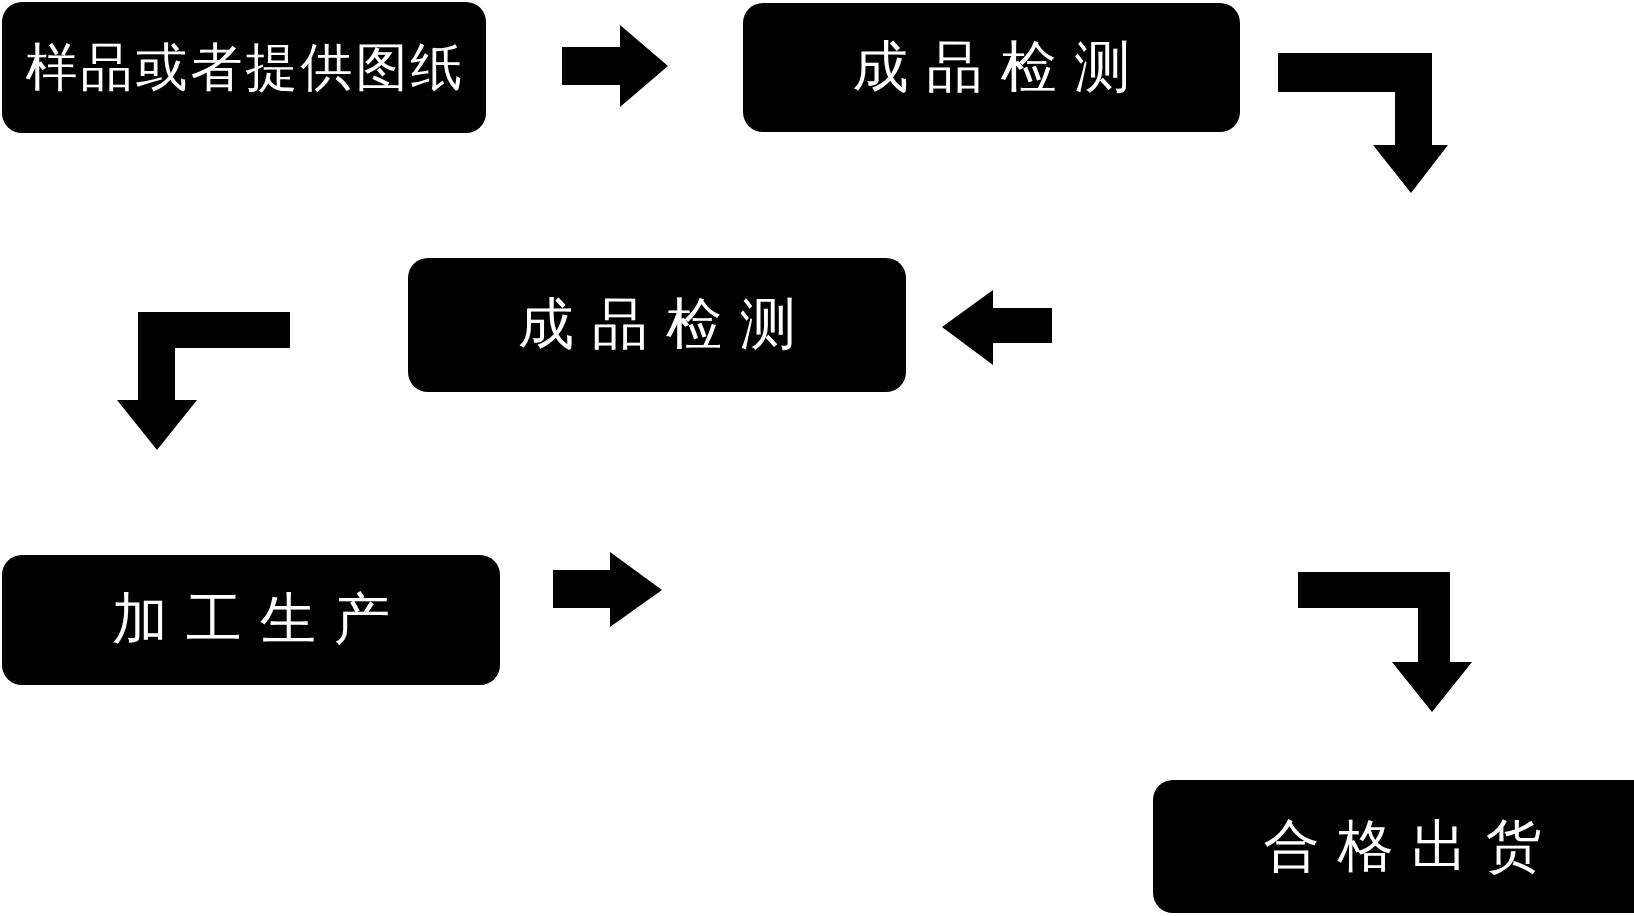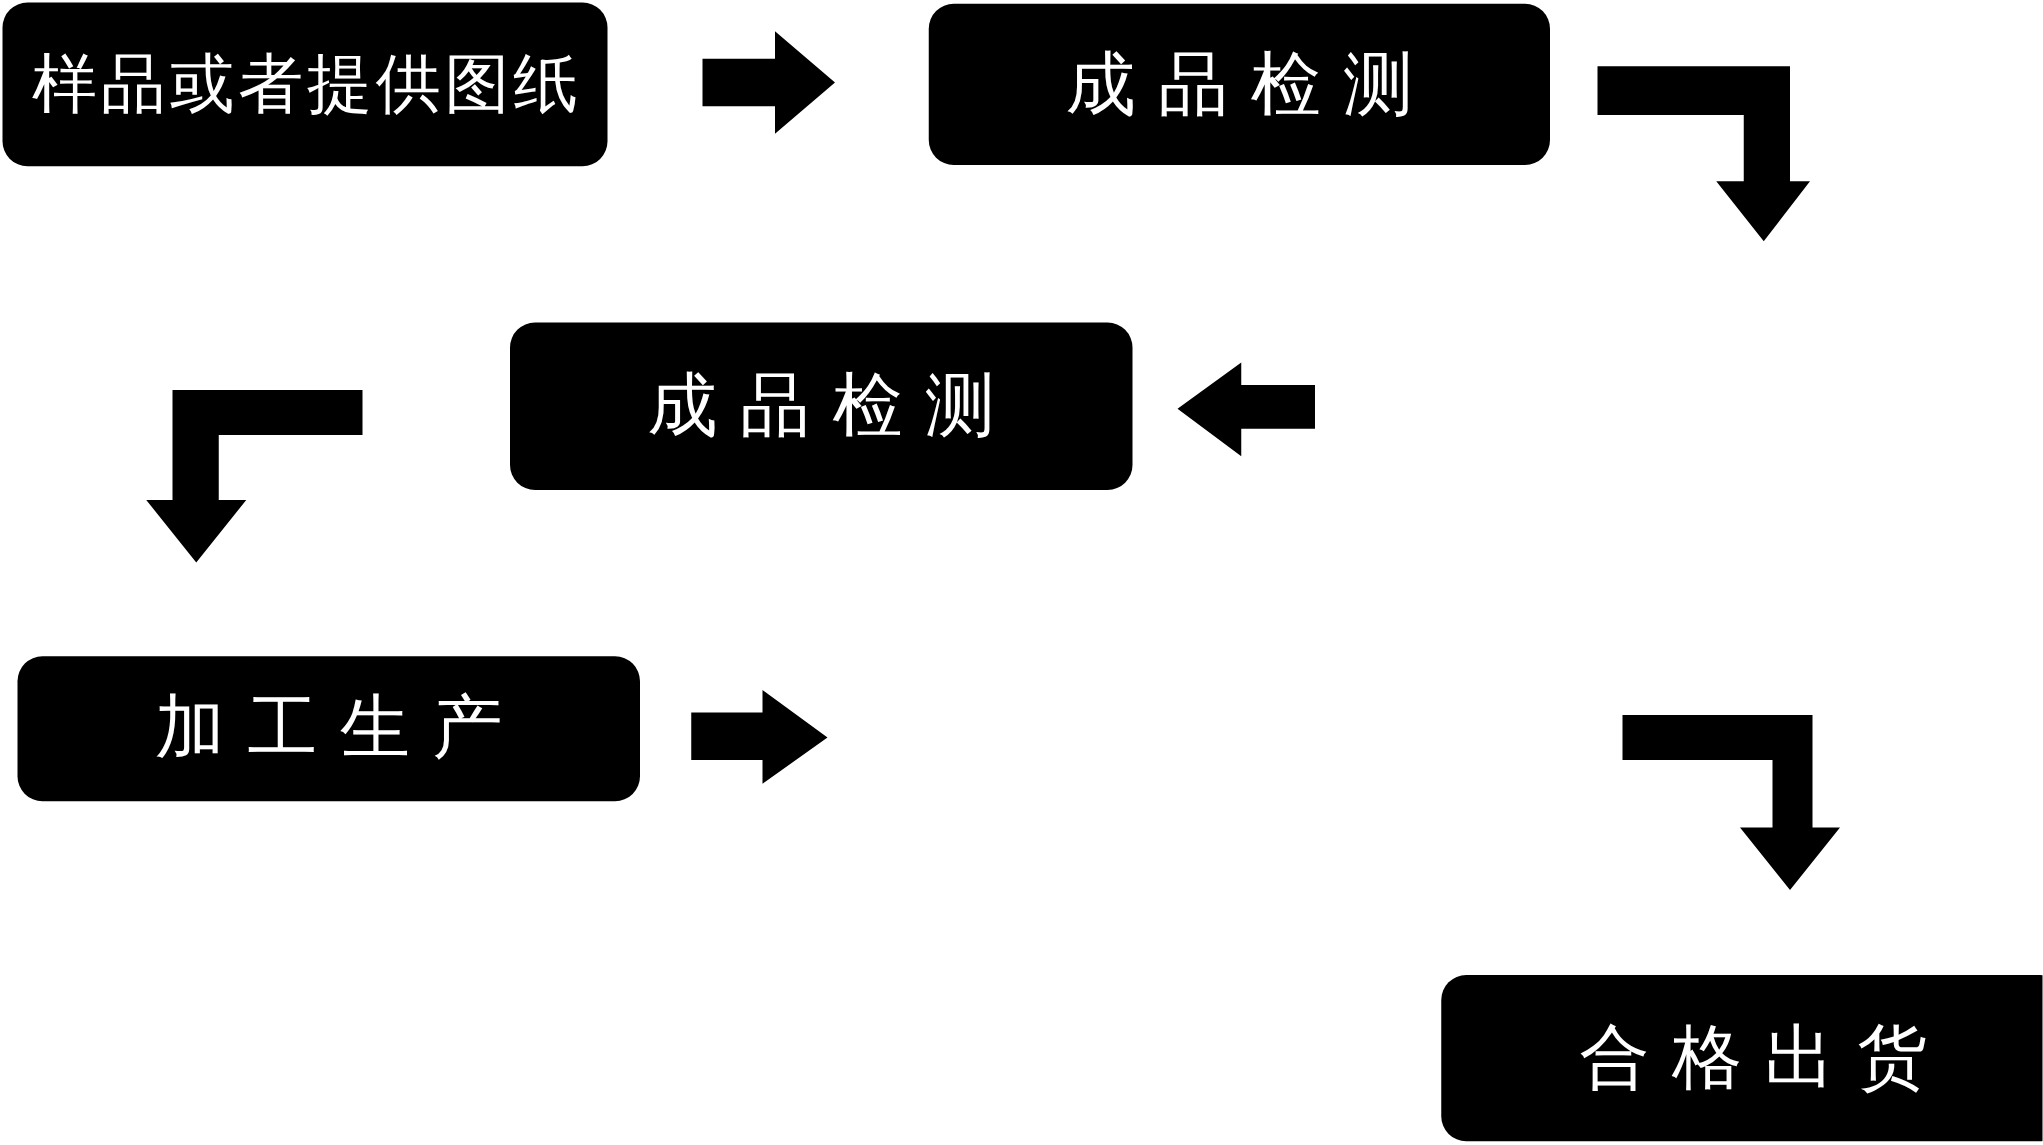--- a/index.html
+++ b/index.html
@@ -39,21 +39,21 @@
   .n-wide {
     font-size: 56px;
     letter-spacing: 18px;
     padding-left: 18px;
   }
   
   .pos-sample   { left: 2px;    top: 2px;   width: 481px; height: 131px; }
   .pos-payment  { left: 743px;  top: 3px;   width: 479px; height: 129px; }
   .pos-drawing  { left: 1105px; top: 258px; width: 482px; height: 136px; }
   .pos-confirm  { left: 408px;  top: 258px; width: 480px; height: 134px; }
-  .pos-produce  { left: 2px;    top: 525px; width: 480px; height: 116px; margin-left: 12px; }
+  .pos-produce  { left: 2px;    top: 555px; width: 480px; height: 130px; }
   .pos-inspect  { left: 717px;  top: 525px; width: 481px; height: 130px; }
   .pos-ship     { left: 1153px; top: 780px; width: 481px; height: 133px; }
 
   .arrows-layer {
     position: absolute;
     left: 0;
     top: 0;
     width: 1634px;
     height: 916px;
     pointer-events: none;

